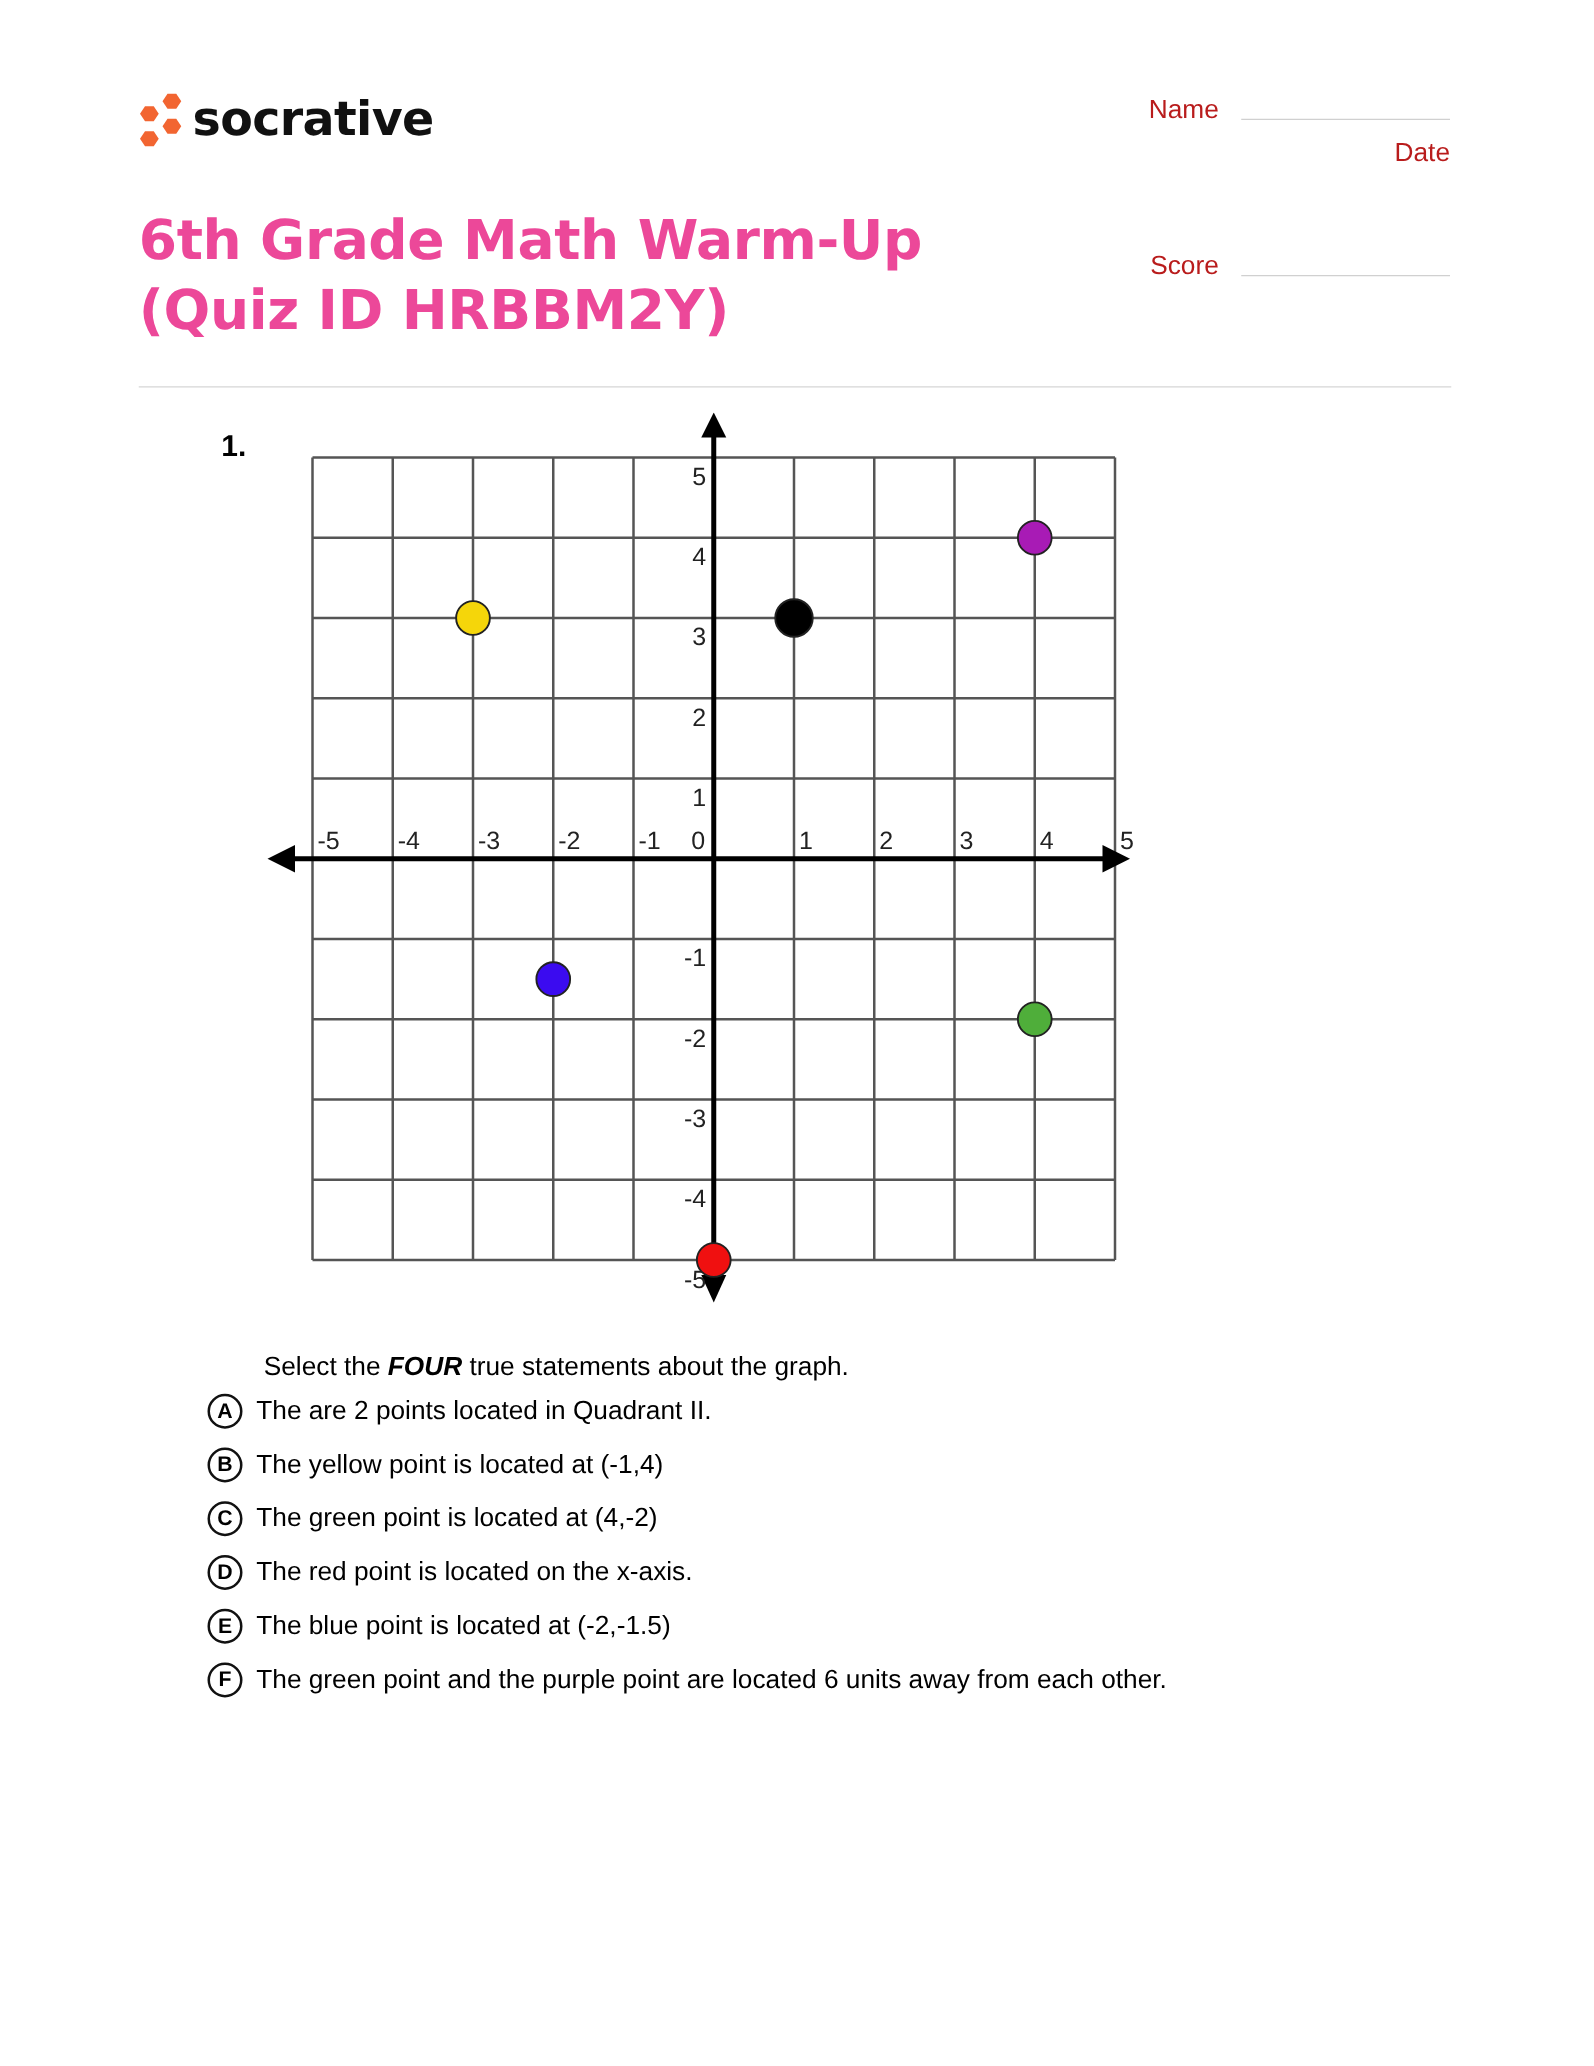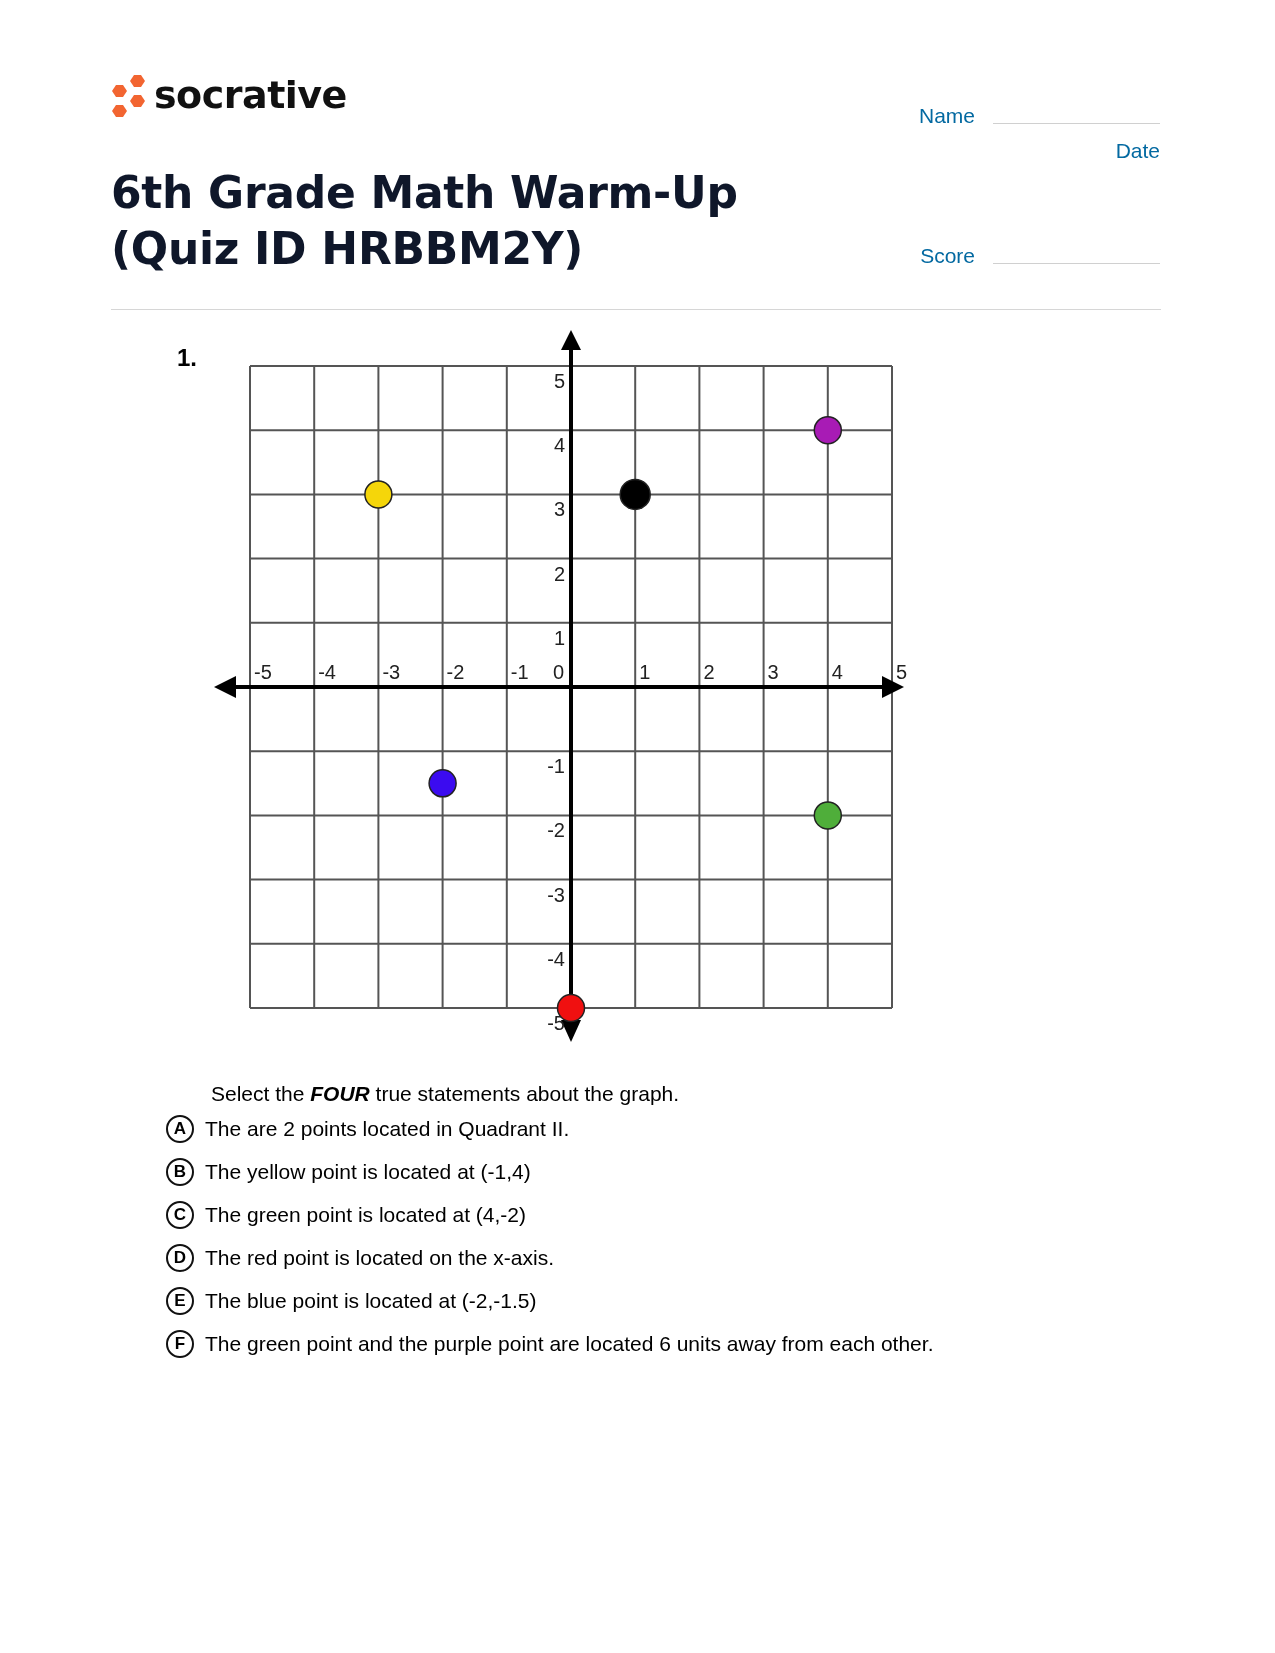--- a/index.html
+++ b/index.html
@@ -1,23 +1,23 @@
 <!DOCTYPE html>
 <html><head>
   <meta charset="utf-8">
   <style>
     html, body { margin: 0; padding: 0; background: #ffffff; }
     body { width: 1275px; height: 1653px; position: relative; overflow: hidden; font-family: "Liberation Sans", sans-serif; color: #000; }
     .logo { position: absolute; left: 110px; top: 72px; height: 50px; display: flex; align-items: center; }
     .logo svg { display: block; }
     .logo-text { font-family: "DejaVu Sans", sans-serif; font-size: 38px; font-weight: bold; letter-spacing: -0.5px; margin-left: 4px; color: #111; position: relative; top: -2px; }
     .meta-field { position: absolute; left: 880px; width: 280px; display: flex; align-items: flex-end; }
-    .meta-label { width: 95px; text-align: right; font-size: 21px; color: #0369a1; margin-top: 28px; }
+    .meta-label { width: 95px; text-align: right; font-size: 21px; color: #b91c1c; }
     .meta-line { flex: 1; margin-left: 18px; border-bottom: 1.5px solid #d0d0d0; height: 0; margin-bottom: 4px; }
-    .title { position: absolute; left: 111px; top: 165px; width: 760px; font-family: "DejaVu Sans", sans-serif; font-weight: bold; font-size: 44px; line-height: 56px; color: #0f172a; letter-spacing: -0.3px; }
+    .title { position: absolute; left: 111px; top: 165px; width: 760px; font-family: "DejaVu Sans", sans-serif; font-weight: bold; font-size: 44px; line-height: 56px; color: #ec4899; letter-spacing: -0.3px; }
     .divider { position: absolute; left: 111px; top: 309px; width: 1050px; height: 0; border-top: 1.5px solid #d6d6d6; }
     .q-num { position: absolute; left: 177px; top: 344px; font-size: 24px; font-weight: bold; }
     .graph { position: absolute; left: 210px; top: 330px; }
     .prompt { position: absolute; left: 211px; top: 1082px; font-size: 21px; }
     .prompt .em { font-weight: bold; font-style: italic; }
     .option { position: absolute; left: 166px; display: flex; align-items: center; height: 34px; }
     .opt-circle { width: 28px; height: 28px; border: 2px solid #111; border-radius: 50%; display: flex; align-items: center; justify-content: center; font-weight: bold; font-size: 17px; box-sizing: border-box; margin-right: 11px; }
     .opt-text { font-size: 21px; }
   </style>
 </head>
@@ -36,21 +36,21 @@
 </div>
 
 <div class="meta-field" style="top:76px;">
   <span class="meta-label">Name</span>
   <span class="meta-line"></span>
 </div>
 <div class="meta-field" style="top:111px;flex-direction:column;">
   <span class="meta-label">Date</span>
   <span class="meta-line"></span>
 </div>
-<div class="meta-field" style="top:216px;">
+<div class="meta-field" style="top:201px;">
   <span class="meta-label">Score</span>
   <span class="meta-line"></span>
 </div>
 
 <div class="title">6th Grade Math Warm-Up (Quiz ID HRBBM2Y)</div>
 
 <div class="divider"></div>
 
 <div class="q-num">1.</div>
 

